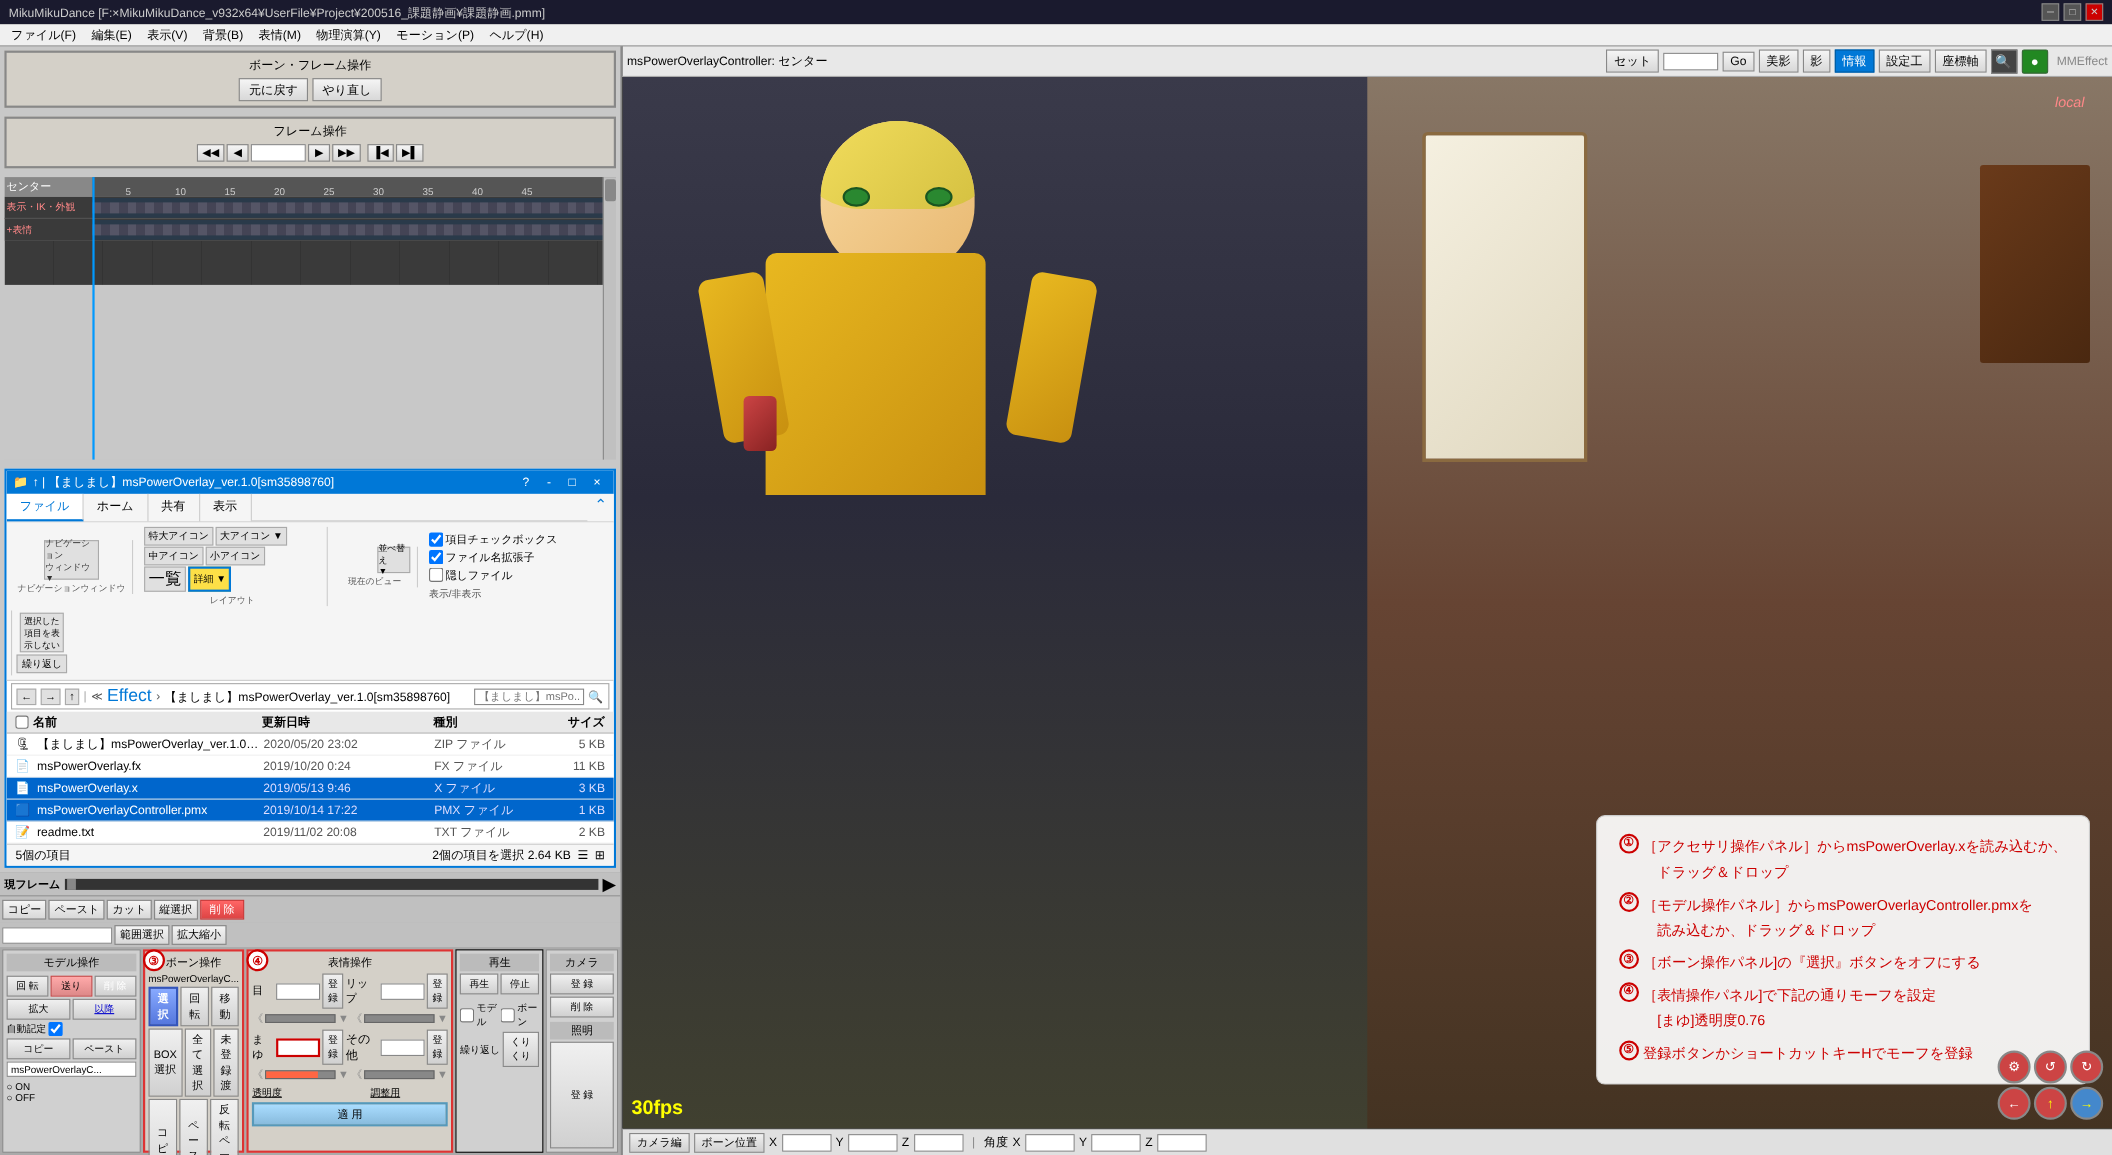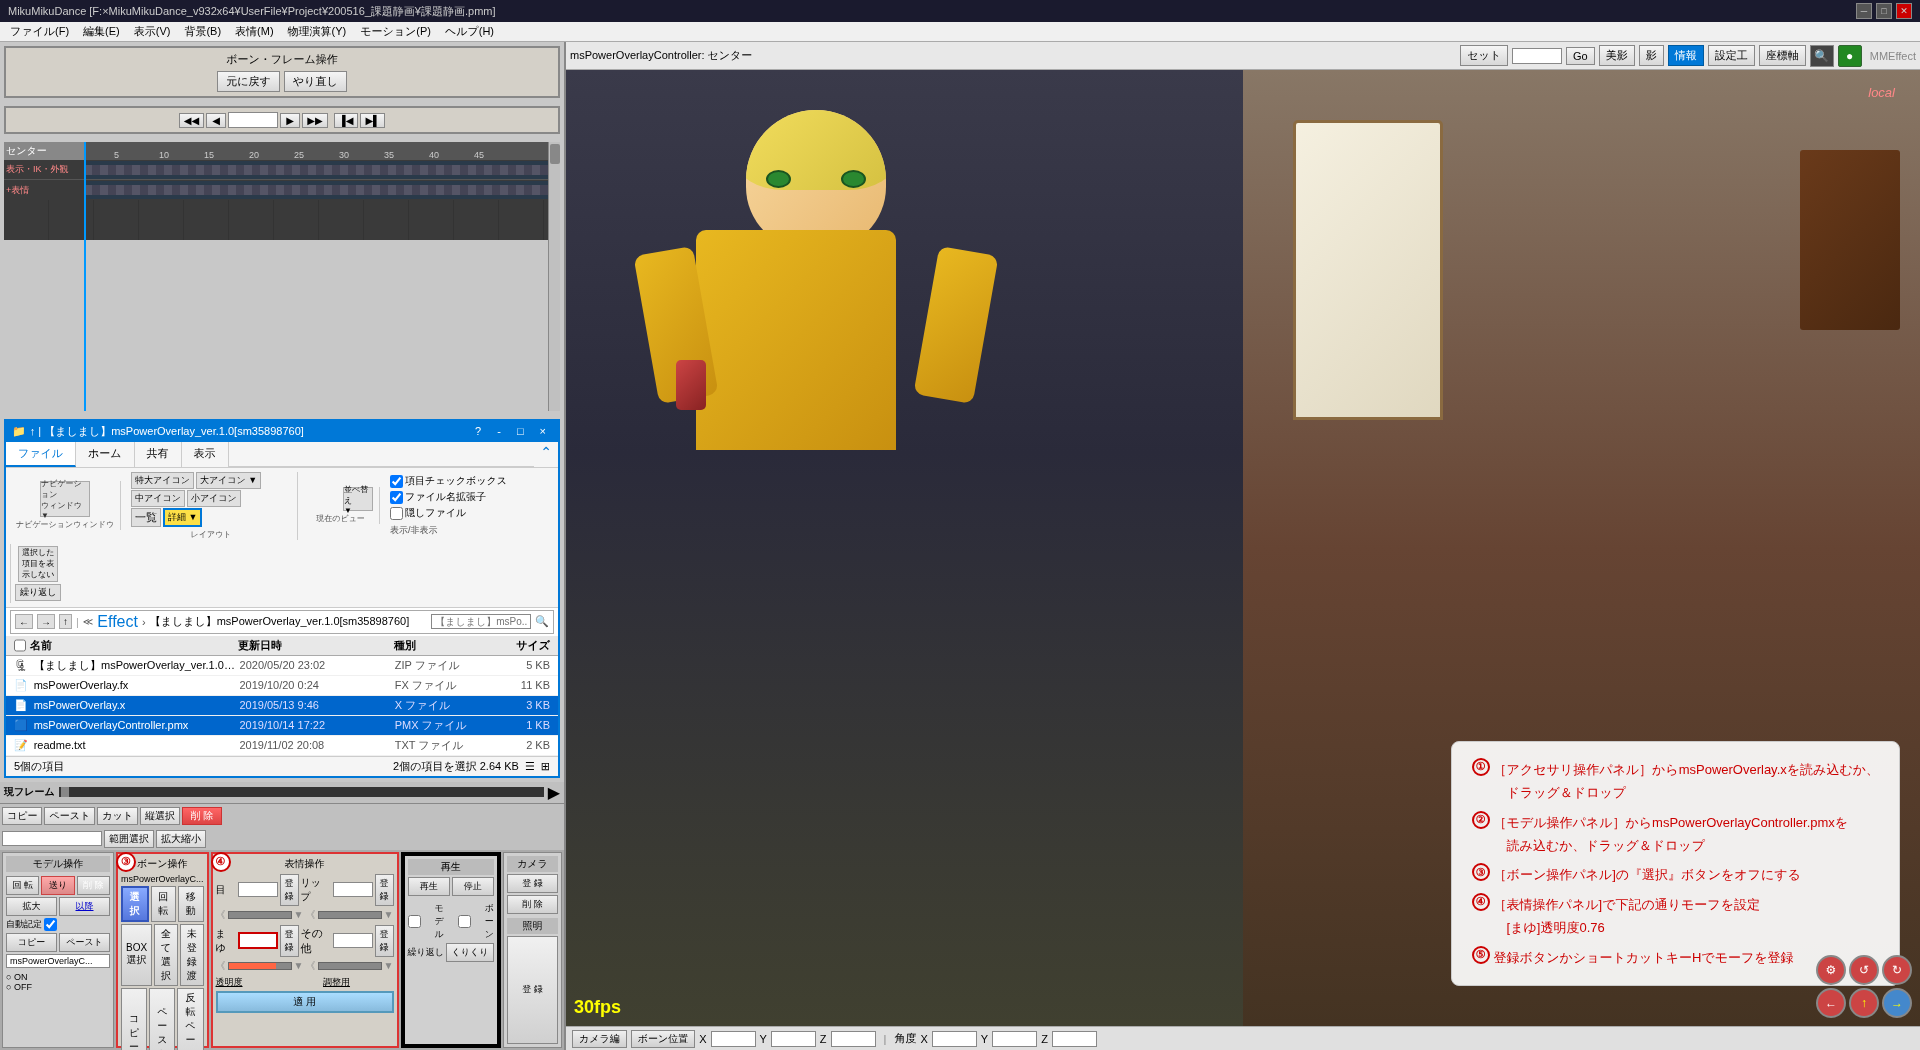--- a/index.html
+++ b/index.html
@@ -135,20 +135,21 @@
 
     <div id="bone-frame-ops">
       <div class="section-title">ボーン・フレーム操作</div>
       <div class="btn-row">
         <button class="btn">元に戻す</button>
         <button class="btn">やり直し</button>
       </div>
     </div>
 
     <div id="frame-ops">
+      <div class="section-title">フレーム操作</div>
       <div id="frame-input-row">
         <button class="btn btn-small">◀◀</button>
         <button class="btn btn-small">◀</button>
         <input type="text" style="width: 50px; text-align: center;">
         <button class="btn btn-small">▶</button>
         <button class="btn btn-small">▶▶</button>
         <button class="btn btn-small" style="margin-left:4px;">▐◀</button>
         <button class="btn btn-small">▶▌</button>
       </div>
     </div>
@@ -232,21 +233,21 @@
           <div style="display:flex; flex-wrap:wrap; gap:1px; width:160px;">
             <div style="display:flex; gap:2px; width:100%;">
               <button class="toggle-btn" style="font-size:9px; padding:1px 3px;">特大アイコン</button>
               <button class="toggle-btn" style="font-size:9px; padding:1px 3px;">大アイコン ▼</button>
             </div>
             <div style="display:flex; gap:2px; width:100%;">
               <button class="toggle-btn" style="font-size:9px; padding:1px 3px;">中アイコン</button>
               <button class="toggle-btn" style="font-size:9px; padding:1px 3px;">小アイコン</button>
             </div>
             <div style="display:flex; gap:2px; width:100%;">
-              <button class="toggle-btn" style="font-size:11px; padding:1px 3px;">一覧</button>
+              <button class="toggle-btn" style="font-size:15px; padding:1px 3px;">一覧</button>
               <button class="toggle-btn checked" style="font-size:9px; padding:1px 3px; border:2px solid #0078d7;">詳細 ▼</button>
             </div>
           </div>
           <div class="ribbon-group-label" style="font-size:8px;">レイアウト</div>
         </div>
 
         <div class="ribbon-group">
           <div style="display:flex; flex-direction:column; gap:2px;margin-left:35px;">
             <div style="width:30px; height:24px; background:#e0e0e0; border:1px solid #aaa; display:flex; align-items:center; justify-content:center; font-size:8px; cursor:pointer;">並べ替え<br>▼</div>
           </div>
@@ -476,27 +477,27 @@
             <span style="flex:1;"></span>
             <span style="font-size:9px;">調整用</span>
             <span style="flex:1;"></span>
           </div>
 
           <div style="display:flex; gap:2px;">
             <button class="ops-btn" style="font-size:10px; background:linear-gradient(180deg,#aaddff,#88bbdd); border:2px solid #5599bb;">適 用</button>
           </div>
         </div>
 
-        <div style="width:110px; background:#d0d0d0; border:4px solid #000000; padding:3px; display:flex; flex-direction:column; gap:2px;">
+        <div style="width:110px; background:#d0d0d0; border:1px solid #000000; padding:3px; display:flex; flex-direction:column; gap:2px;">
           <div style="font-size:10px; background:#bbb; padding:1px; text-align:center;">再生</div>
           <div style="display:flex; gap:2px;">
             <button class="ops-btn" style="font-size:9px;">再生</button>
             <button class="ops-btn" style="font-size:9px;">停止</button>
           </div>
-          <div style="display:flex; gap:14px; margin-top:4px;">
+          <div style="display:flex; gap:2px; margin-top:4px;">
             <input type="checkbox" style="">
             <span style="font-size:9px;">モデル</span>
             <input type="checkbox" style="">
             <span style="font-size:9px;">ボーン</span>
           </div>
           <div style="display:flex; gap:2px; align-items:center;">
             <span style="font-size:9px;">繰り返し</span>
             <button class="ops-btn" style="font-size:9px;">くりくり</button>
           </div>
         </div>

